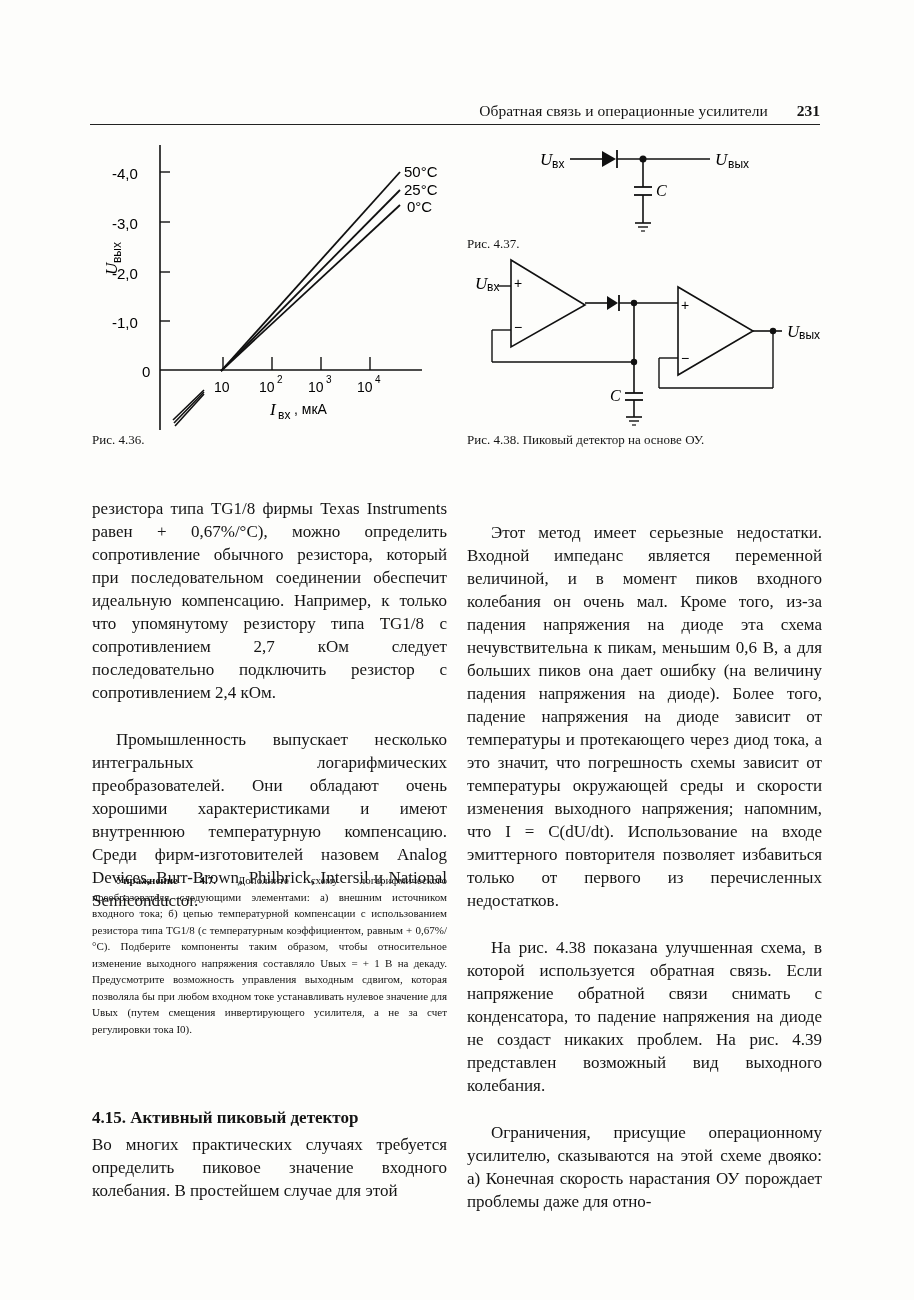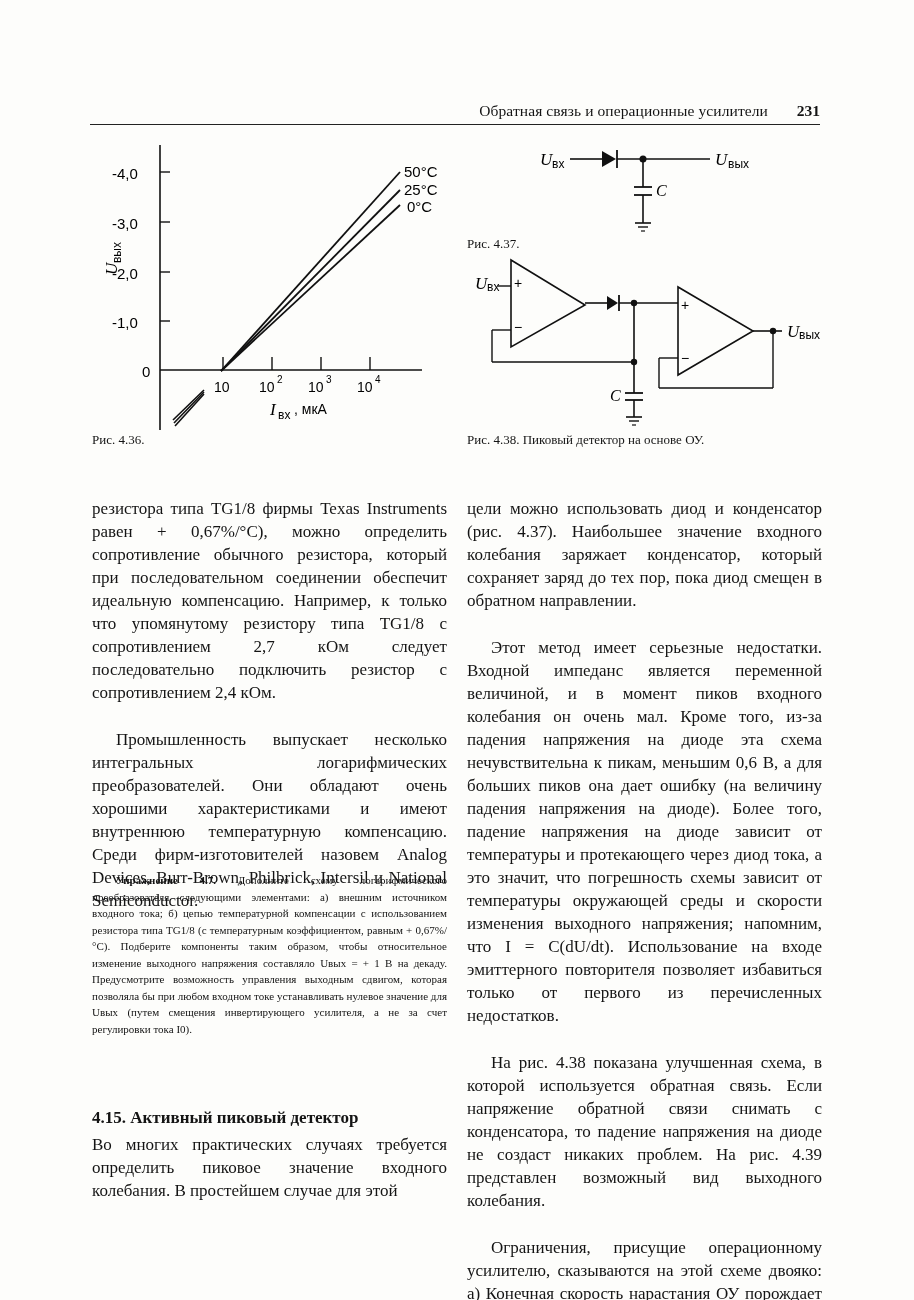--- a/index.html
+++ b/index.html
@@ -154,17 +154,16 @@
   <span>Дополните схему логарифмического преобразователя следующими элементами: а) внешним источником входного тока; б) цепью температурной компенсации с использованием резистора типа TG1/8 (с температурным коэффициентом, равным + 0,67%/°C). Подберите компоненты таким образом, чтобы относительное изменение выходного напряжения составляло Uвых = + 1 В на декаду. Предусмотрите возможность управления выходным сдвигом, которая позволяла бы при любом входном токе устанавливать нулевое значение для Uвых (путем смещения инвертирующего усилителя, а не за счет регулировки тока I0).</span>
 </div>
 
 <div class="abs section-title" style="left:92px; top:1108px;">4.15. Активный пиковый детектор</div>
 
 <div class="abs col" style="left:92px; top:1133px;">
   <p>Во многих практических случаях требуется определить пиковое значение входного колебания. В простейшем случае для этой</p>
 </div>
 
 <div class="abs col" style="left:467px; top:497px;">
-  <p>цели можно использовать диод и конденсатор (рис. 4.37). Наибольшее значение входного колебания заряжает конденсатор, который сохраняет заряд до тех пор, пока диод смещен в обратном направлении.</p>
   <p class="ind gap">Этот метод имеет серьезные недостатки. Входной импеданс является переменной величиной, и в момент пиков входного колебания он очень мал. Кроме того, из-за падения напряжения на диоде эта схема нечувствительна к пикам, меньшим 0,6 В, а для больших пиков она дает ошибку (на величину падения напряжения на диоде). Более того, падение напряжения на диоде зависит от температуры и протекающего через диод тока, а это значит, что погрешность схемы зависит от температуры окружающей среды и скорости изменения выходного напряжения; напомним, что I = C(dU/dt). Использование на входе эмиттерного повторителя позволяет избавиться только от первого из перечисленных недостатков.</p>
   <p class="ind gap">На рис. 4.38 показана улучшенная схема, в которой используется обратная связь. Если напряжение обратной связи снимать с конденсатора, то падение напряжения на диоде не создаст никаких проблем. На рис. 4.39 представлен возможный вид выходного колебания.</p>
   <p class="ind gap">Ограничения, присущие операционному усилителю, сказываются на этой схеме двояко: а) Конечная скорость нарастания ОУ порождает проблемы даже для отно-</p>
 </div>
 
 </body></html>

